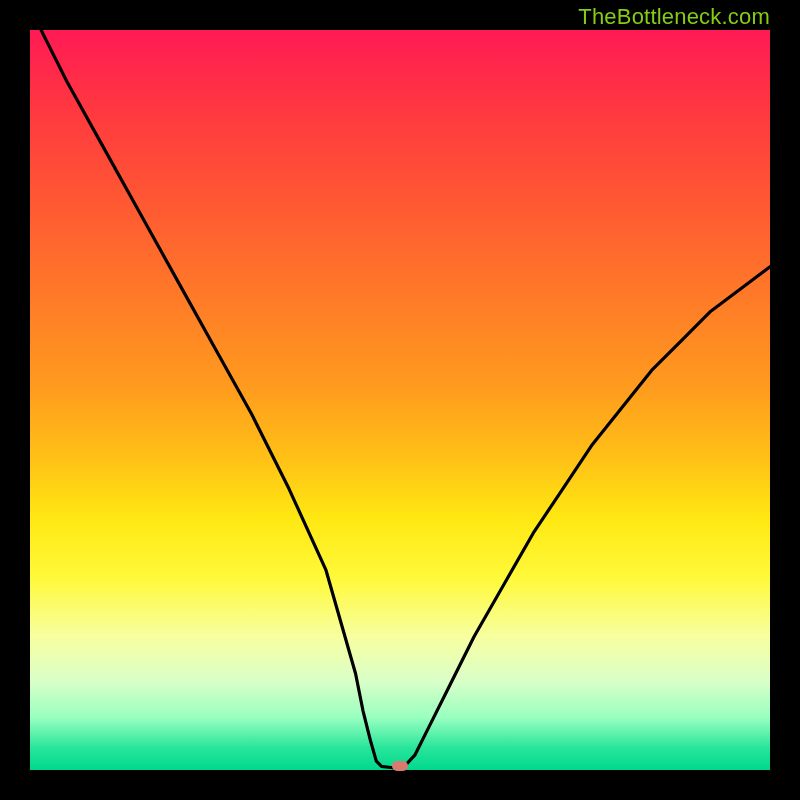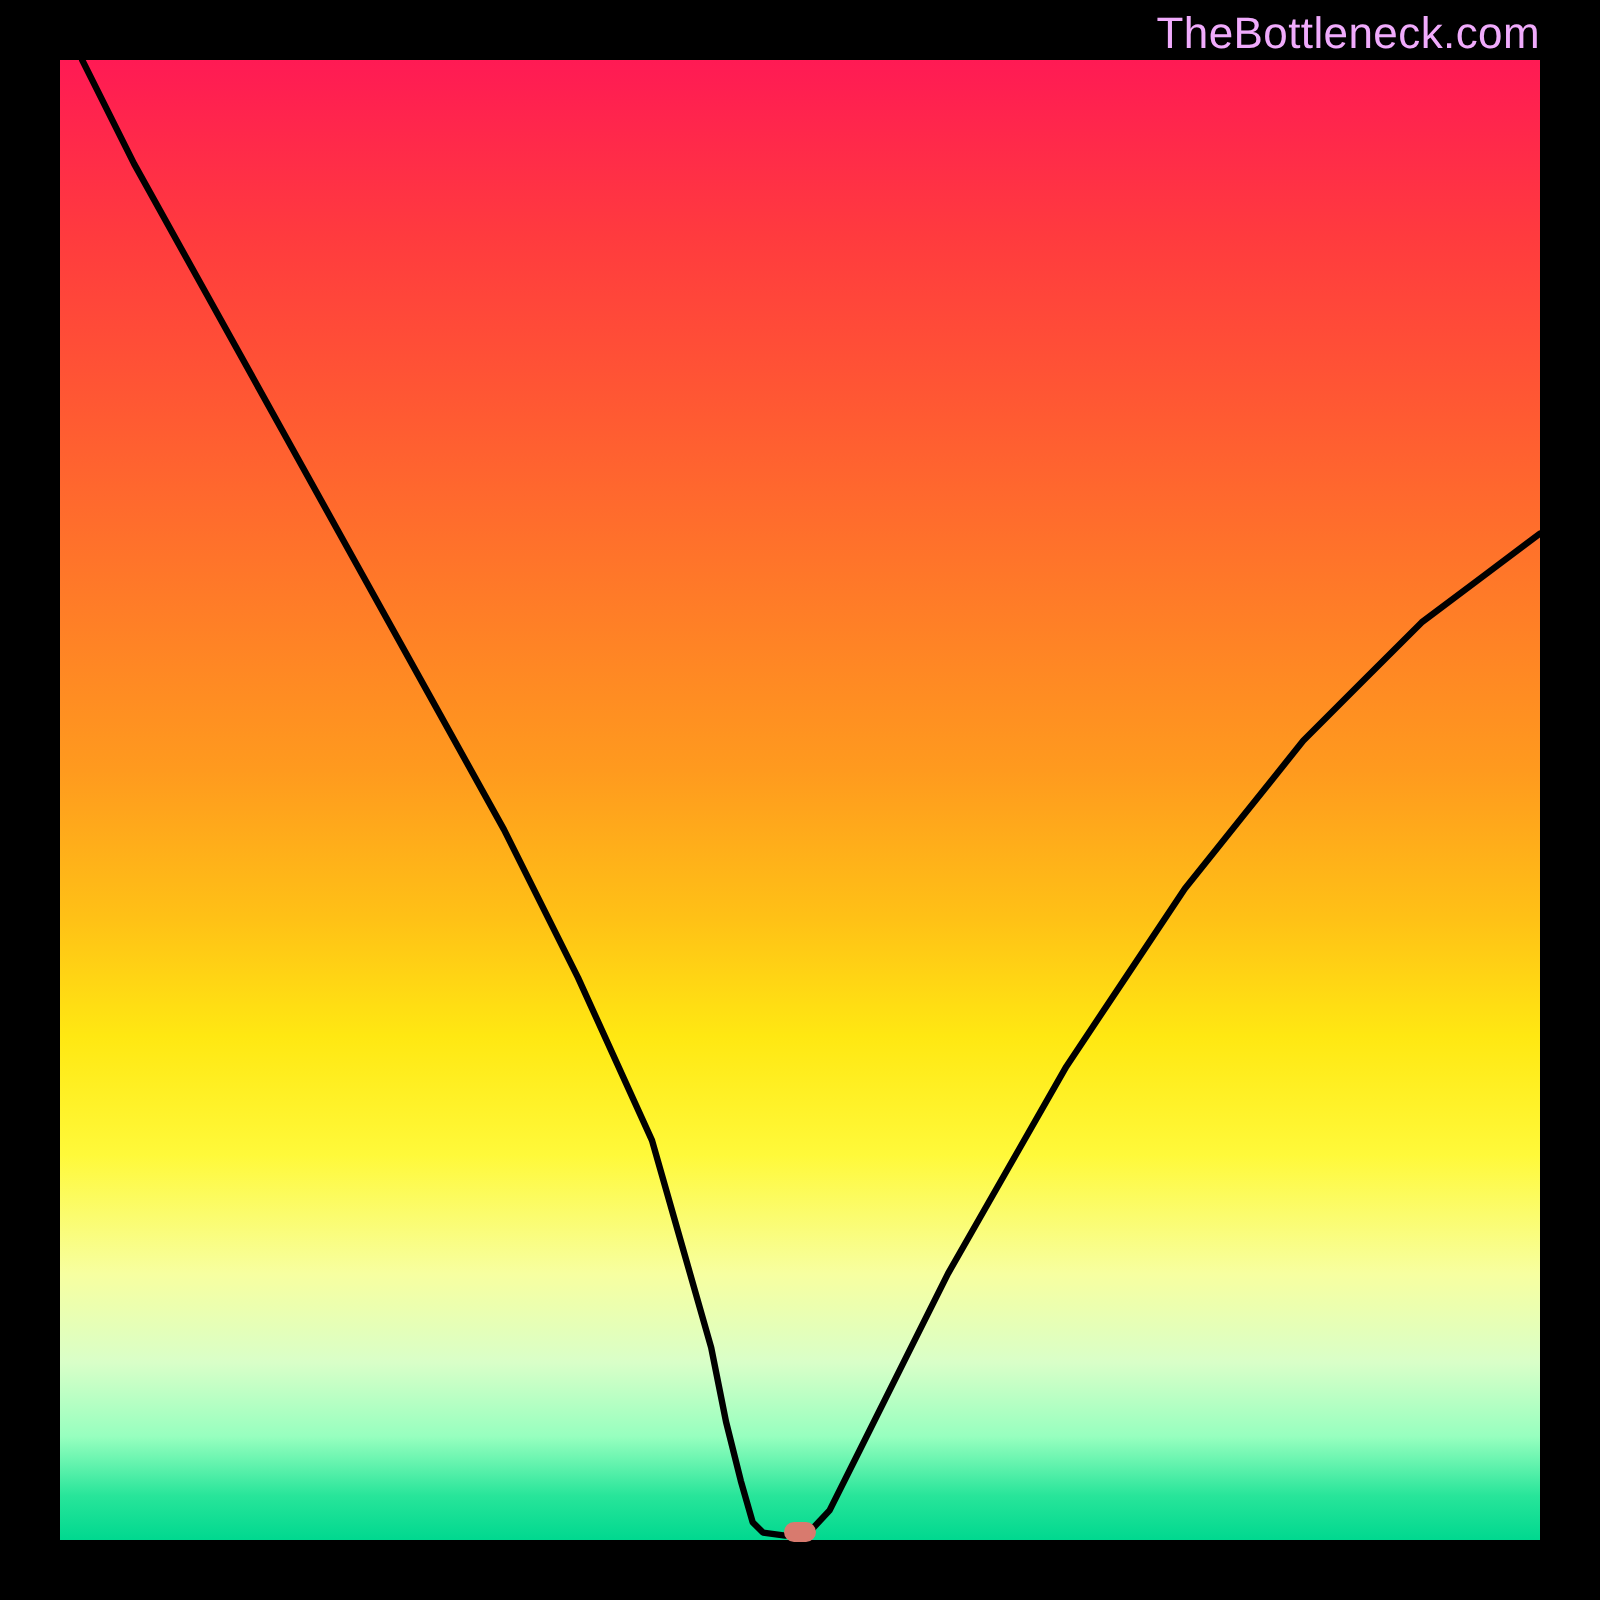--- a/index.html
+++ b/index.html
@@ -39,21 +39,21 @@
       #d9ffc8 88%,
       #97ffbf 93%,
       #28e59a 97%,
       #00d88f 100%
     );
   }
   .watermark {
     position: absolute;
     top: 4px;
     right: 30px;
-    color: #f0abfc;
+    color: #84cc16;
     font-size: 22px;
     font-weight: 500;
     letter-spacing: 0.2px;
   }
   .curve-svg {
     position: absolute;
     top: 0;
     left: 0;
     width: 740px;
     height: 740px;

